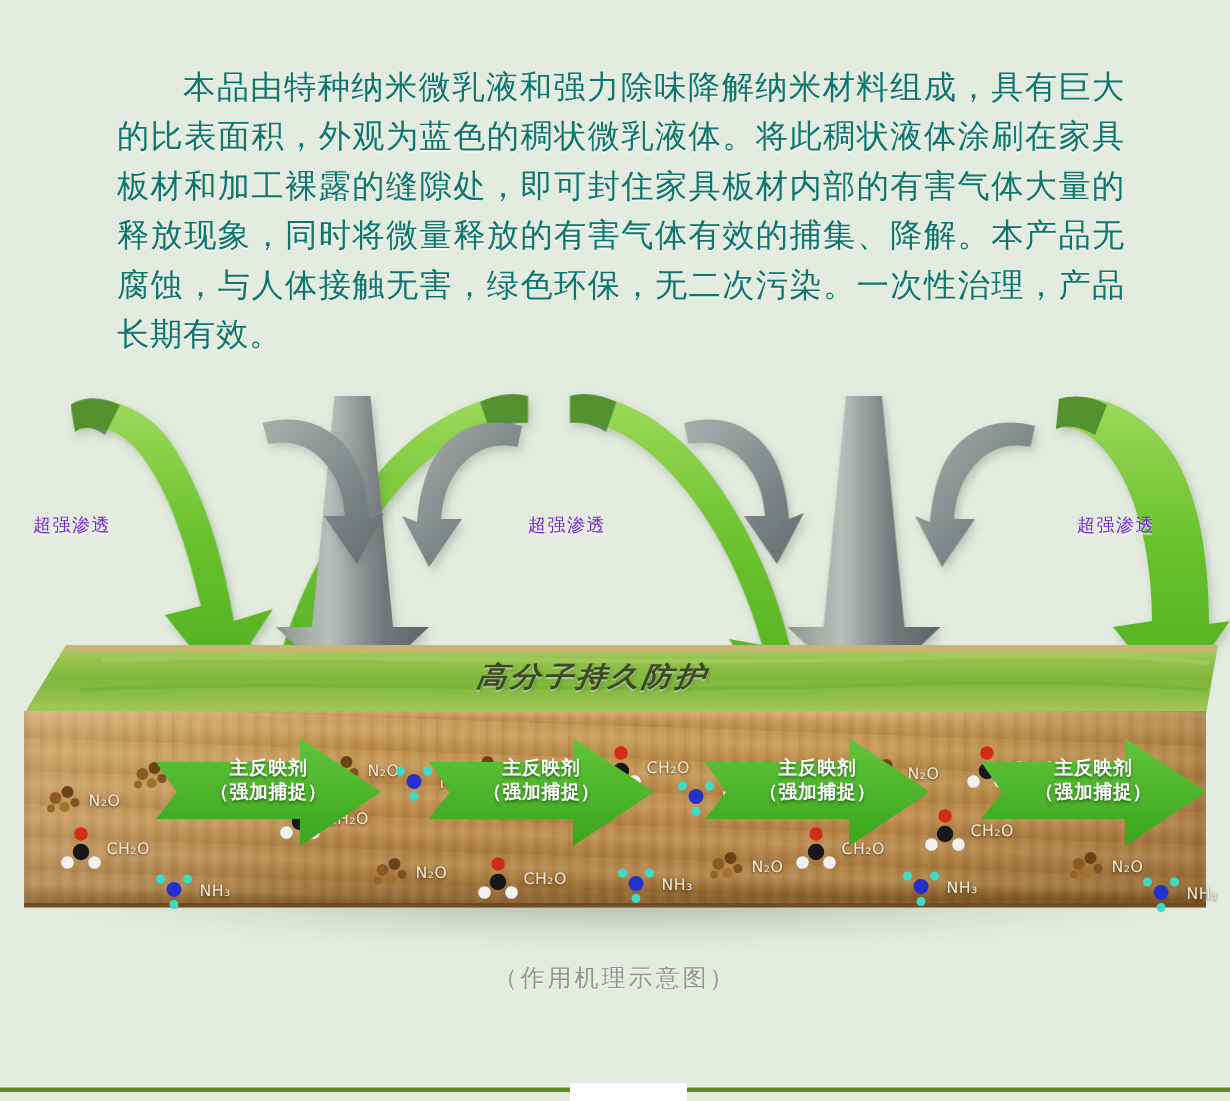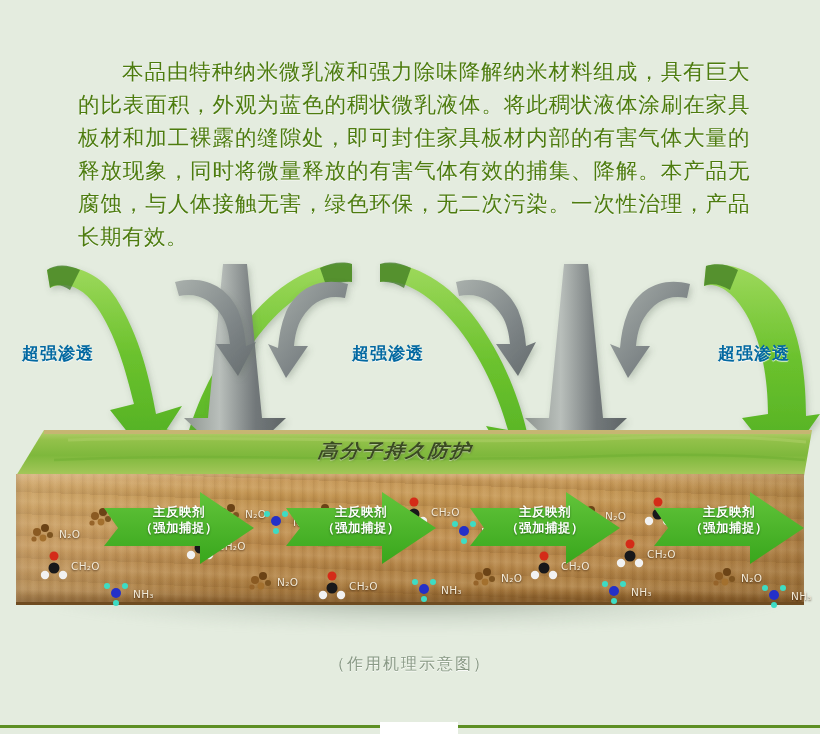--- a/index.html
+++ b/index.html
@@ -6,41 +6,41 @@
   body{
     width:820px;height:734px;
     background:#e4ecdf;
     font-family:"DejaVu Sans","Liberation Sans",sans-serif;
     overflow:hidden;position:relative;
   }
   #stage{position:absolute;inset:0;overflow:hidden;background:#e4ecdf;}
 
   
   .intro{
-    position:absolute;left:78px;top:56px;width:672px;
-    color:#4d7c0f;
+    position:absolute;left:78px;top:44px;width:672px;
+    color:#0f766e;
     font-size:21.5px;line-height:33px;
     letter-spacing:.5px;
     text-align:justify;
     text-indent:44px;
-    font-family:Liberation Sans, sans-serif;
+    font-family:Liberation Mono, monospace;
     font-weight:500;
     text-shadow:0 1px 0 rgba(255,255,255,.65);
   }
 
   
   .scene{position:absolute;left:0;top:230px;width:820px;height:440px;}
 
   .arrow-layer{position:absolute;left:0;top:0;width:820px;height:260px;}
 
   
   .pen-label{
     position:absolute;
-    font-size:17px;font-weight:bold;
-    color:#0369a1;
+    font-size:12px;font-weight:normal;
+    color:#6d28d9;
     letter-spacing:1px;
     text-shadow:0 1px 1px rgba(255,255,255,.9);
     white-space:nowrap;
   }
   .pen-label.l1{left:22px;top:112px;}
   .pen-label.l2{left:352px;top:112px;}
   .pen-label.l3{left:718px;top:112px;}
 
   
   .board{position:absolute;left:8px;top:200px;width:804px;height:190px;}
@@ -97,21 +97,21 @@
 
   
   .mol{position:absolute;white-space:nowrap;}
   .mol .mlabel{
     position:absolute;font-size:10.5px;font-weight:normal;color:#f2ead8;
     text-shadow:0 1px 2px rgba(50,25,5,.8);
     letter-spacing:.3px;
   }
 
   .caption{
-    position:absolute;left:0;top:424px;width:820px;text-align:center;
+    position:absolute;left:0;top:412px;width:820px;text-align:center;
     color:#8a9a86;font-size:16px;letter-spacing:2px;
     text-shadow:0 1px 0 rgba(255,255,255,.8);
   }
 
   .bottom-rule{
     position:absolute;left:0;top:725px;width:820px;height:3px;
     background:#5d8f24;
   }
   .bottom-gap{
     position:absolute;left:380px;top:722px;width:78px;height:12px;

